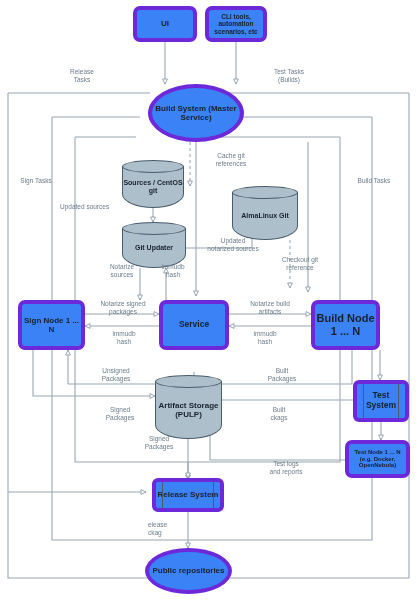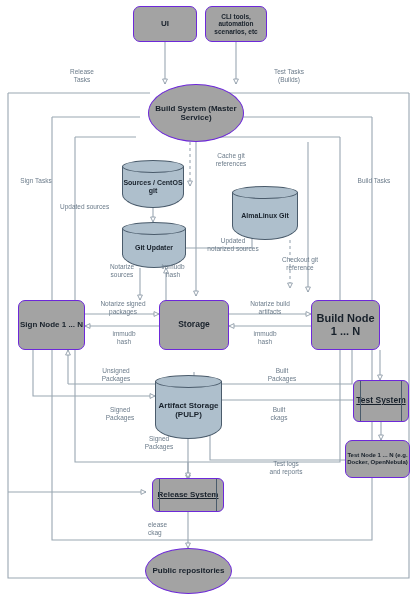--- a/index.html
+++ b/index.html
@@ -11,26 +11,26 @@
   #wires{position:absolute;left:0;top:0;width:417px;height:600px;}
 
   .node{
     position:absolute;
     box-sizing:border-box;
     display:flex;align-items:center;justify-content:center;
     text-align:center;
     color:#18212b;
     font-weight:bold;
     line-height:1.15;
-    background:#a3a3a3;
-    border:1px solid #6d28d9;
+    background:#3b82f6;
+    border:4px solid #6d28d9;
     z-index:3;
   }
   .rrect{border-radius:7px;}
-  .proc{border-radius:6px;text-decoration:underline;}
+  .proc{border-radius:6px;}
   .proc::before,.proc::after{
     content:"";position:absolute;top:0;bottom:0;width:0;
     border-left:1px solid #4a5b6b;
   }
   .proc::before{left:6px;}
   .proc::after{right:6px;}
 
   .circle{border-radius:50%;}
   .ellipse{border-radius:50%;}
 
@@ -188,21 +188,21 @@
       <span>AlmaLinux Git</span>
     </div>
   </div>
 
   <div class="node rrect" style="left:18px;top:300px;width:67px;height:50px;font-size:8px;">
     <span>Sign Node
 1 ... N</span>
   </div>
 
   <div class="node rrect" style="left:159px;top:300px;width:70px;height:50px;font-size:8.5px;">
-    <span>Storage</span>
+    <span>Service</span>
   </div>
 
   <div class="node rrect" style="left:311px;top:300px;width:69px;height:50px;font-size:11px;">
     <span>Build Node
 1 ... N</span>
   </div>
 
   <div class="cyl node" style="left:155px;top:375px;width:67px;height:64px;padding-left:35px;">
     <div class="body"></div>
     <div class="top"></div>

